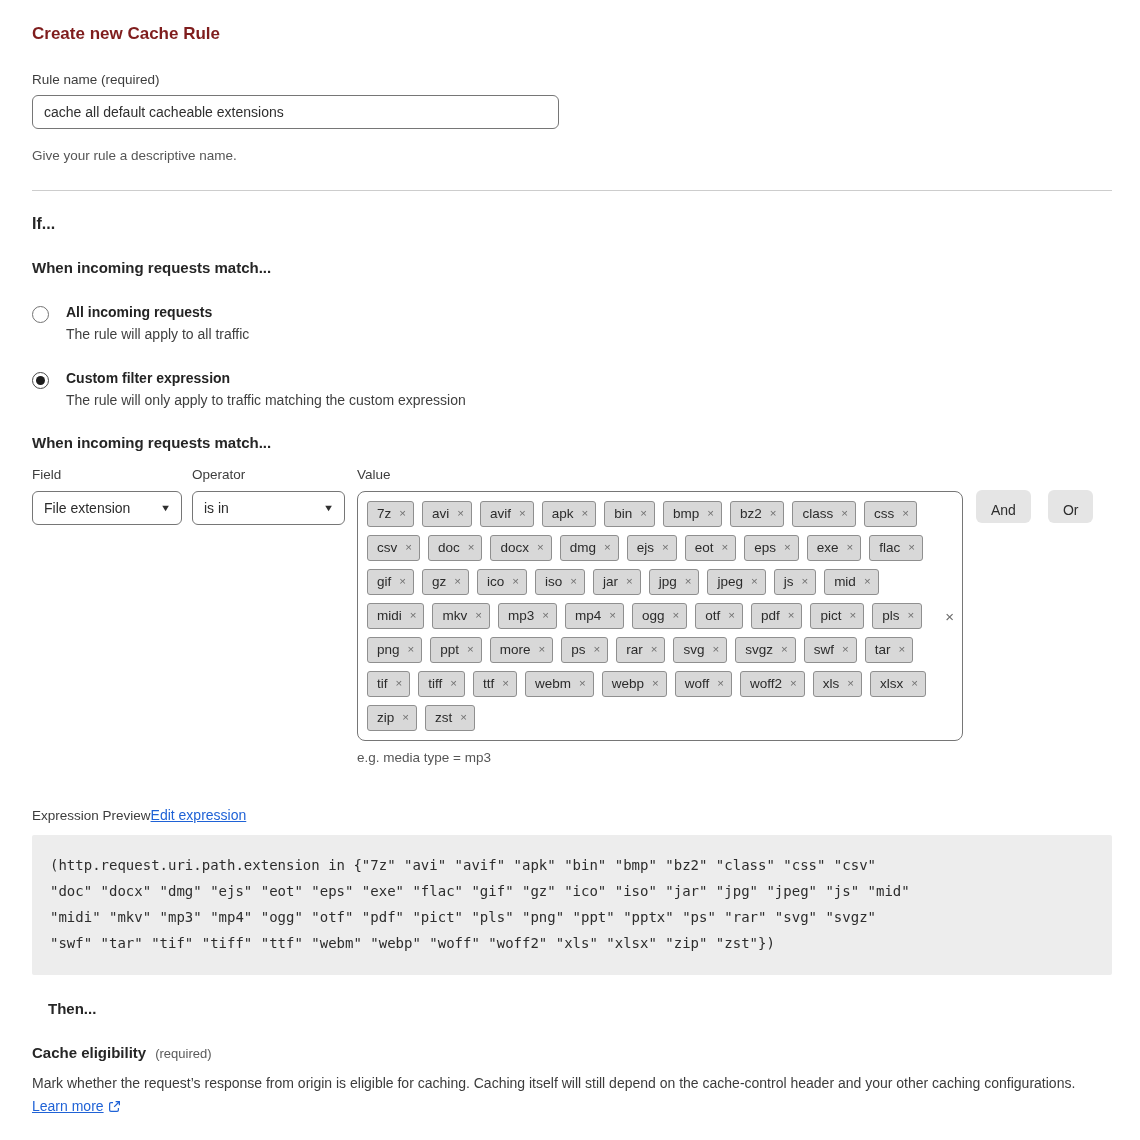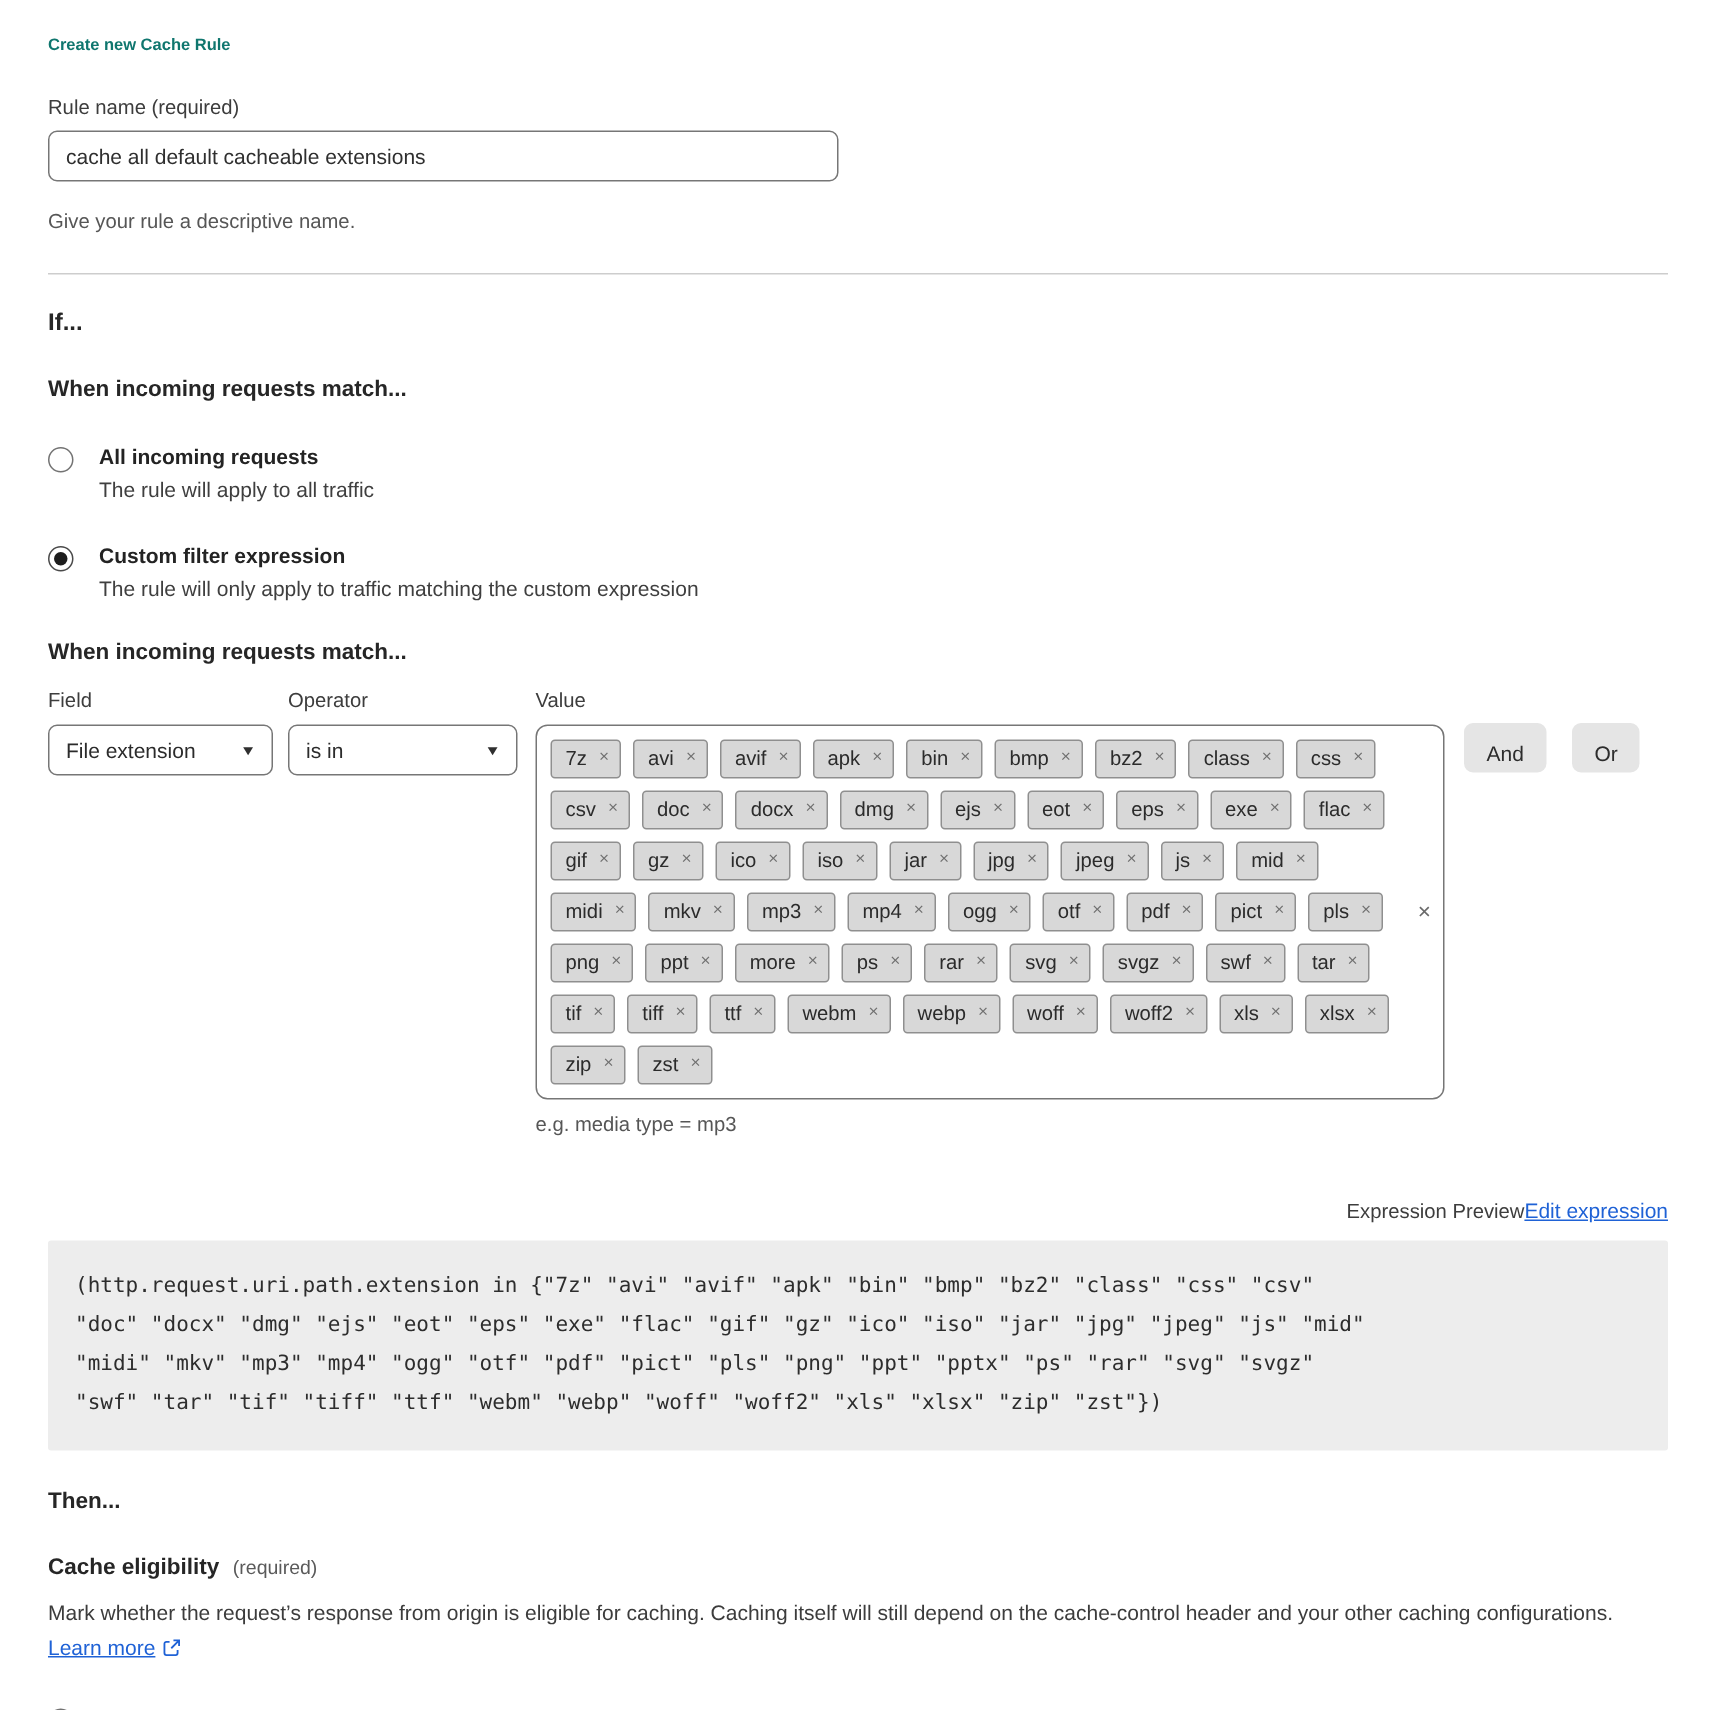--- a/index.html
+++ b/index.html
@@ -4,21 +4,21 @@
 <style>
   * { box-sizing: border-box; }
   html,body { margin:0; padding:0; background:#fff; }
   body {
     width:1140px; height:1140px; overflow:hidden;
     font-family:"Liberation Sans", sans-serif;
     color:#2f2f2f; -webkit-font-smoothing:antialiased;
   }
   .container { padding:12px 28px 0 32px; }
 
-  .page-title { font-size:11px; font-weight:bold; color:#0f766e; margin:12px 0 0; }
+  .page-title { font-size:17px; font-weight:bold; color:#7f1d1d; margin:12px 0 0; }
 
   .field-label { font-size:13.5px; color:#3d3d3d; margin-top:28px; }
   .rule-name-input {
     display:block; margin-top:8px; width:527px; height:34px;
     border:1px solid #767676; border-radius:6px; background:#fff;
     font-family:"Liberation Sans", sans-serif; font-size:14px; color:#2f2f2f;
     padding:0 11px; outline:none;
   }
   .help-text { font-size:13.5px; color:#565656; margin-top:19px; }
 
@@ -75,32 +75,32 @@
   }
   .eg-help { font-size:13.5px; color:#565656; margin-top:9px; }
 
   .logic-btn {
     background:#e5e5e5; border:none; border-radius:6px;
     height:33px; padding:12px 15px; margin-top:23px;
     font-family:"Liberation Sans", sans-serif; font-size:14px; color:#2d2d2d;
   }
   .logic-btn + .logic-btn { margin-left:17px; }
 
-  .preview-header { display:flex; justify-content:flex-end; align-items:baseline; margin-top:42px; }
+  .preview-header { display:flex; justify-content:flex-start; align-items:baseline; margin-top:42px; }
   .preview-label { font-size:13.5px; color:#3d3d3d; }
   .link { color:#1f62d6; text-decoration:underline; font-size:14px; cursor:pointer; }
 
   .code-block {
     margin:12px 0 0; background:#ededed; border-radius:2px;
     padding:17px 18px 19px;
     font-family:"DejaVu Sans Mono", monospace; font-size:14px; line-height:26px;
     color:#2d2d2d; white-space:pre-wrap; word-break:break-word;
   }
 
-  .then-heading { font-size:15px; font-weight:bold; color:#262626; margin:25px 0 0; }
+  .then-heading { font-size:15px; font-weight:bold; color:#262626; margin:25px 16px 0; }
   .cache-label-row { display:flex; align-items:baseline; gap:9px; margin-top:27px; }
   .cache-label { font-size:15px; font-weight:bold; color:#262626; }
   .required-hint { font-size:13px; color:#5a5a5a; }
   .cache-desc { font-size:14px; line-height:23px; color:#3c3c3c; margin-top:11px; max-width:1070px; }
   .external-icon { display:inline-block; vertical-align:-2px; margin-left:4px; }
 </style>
 </head>
 <body>
 
 <div class="container">

